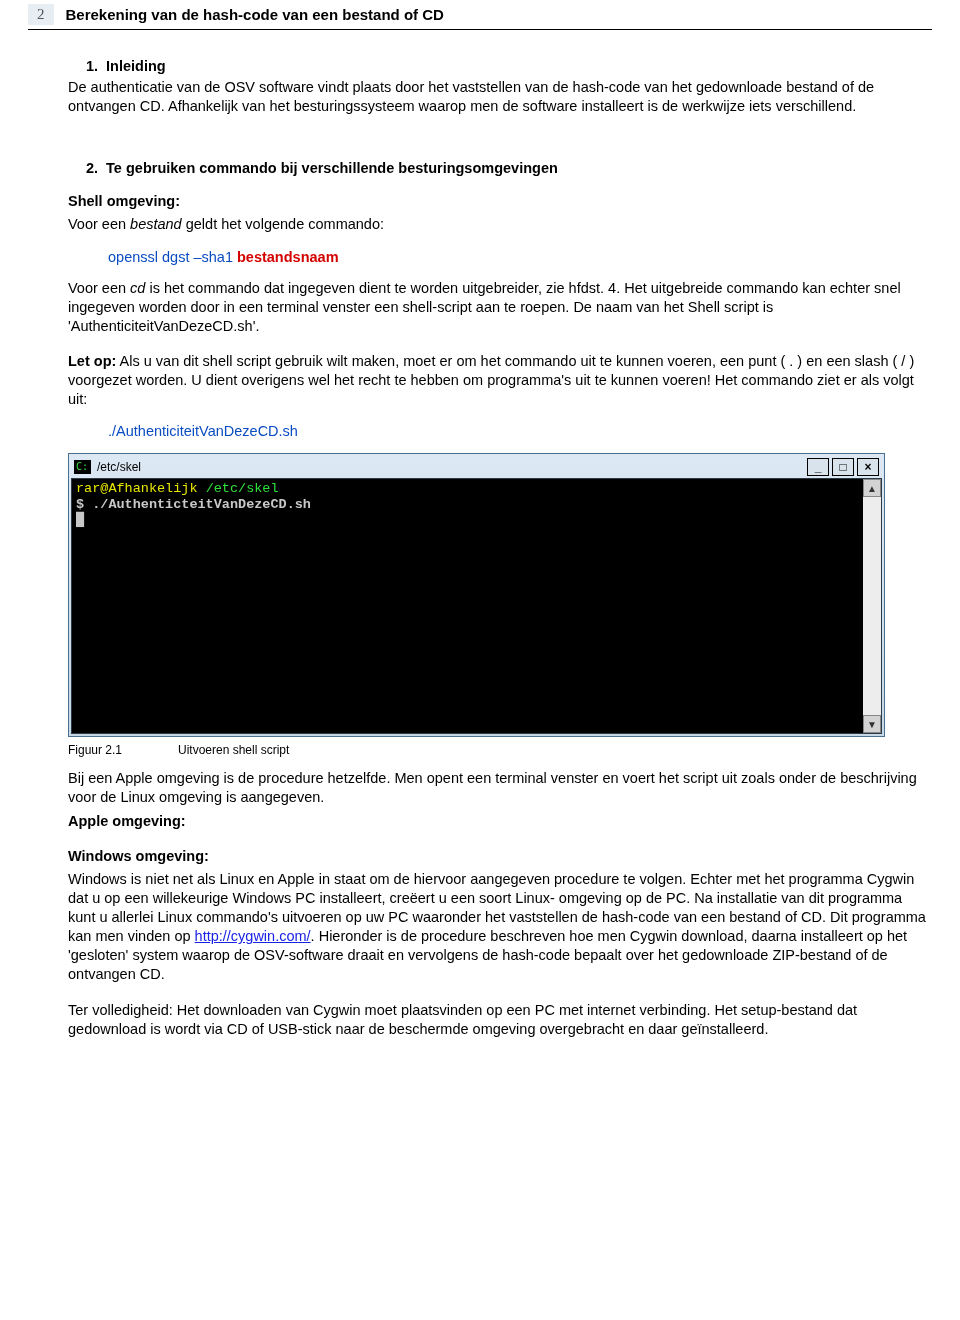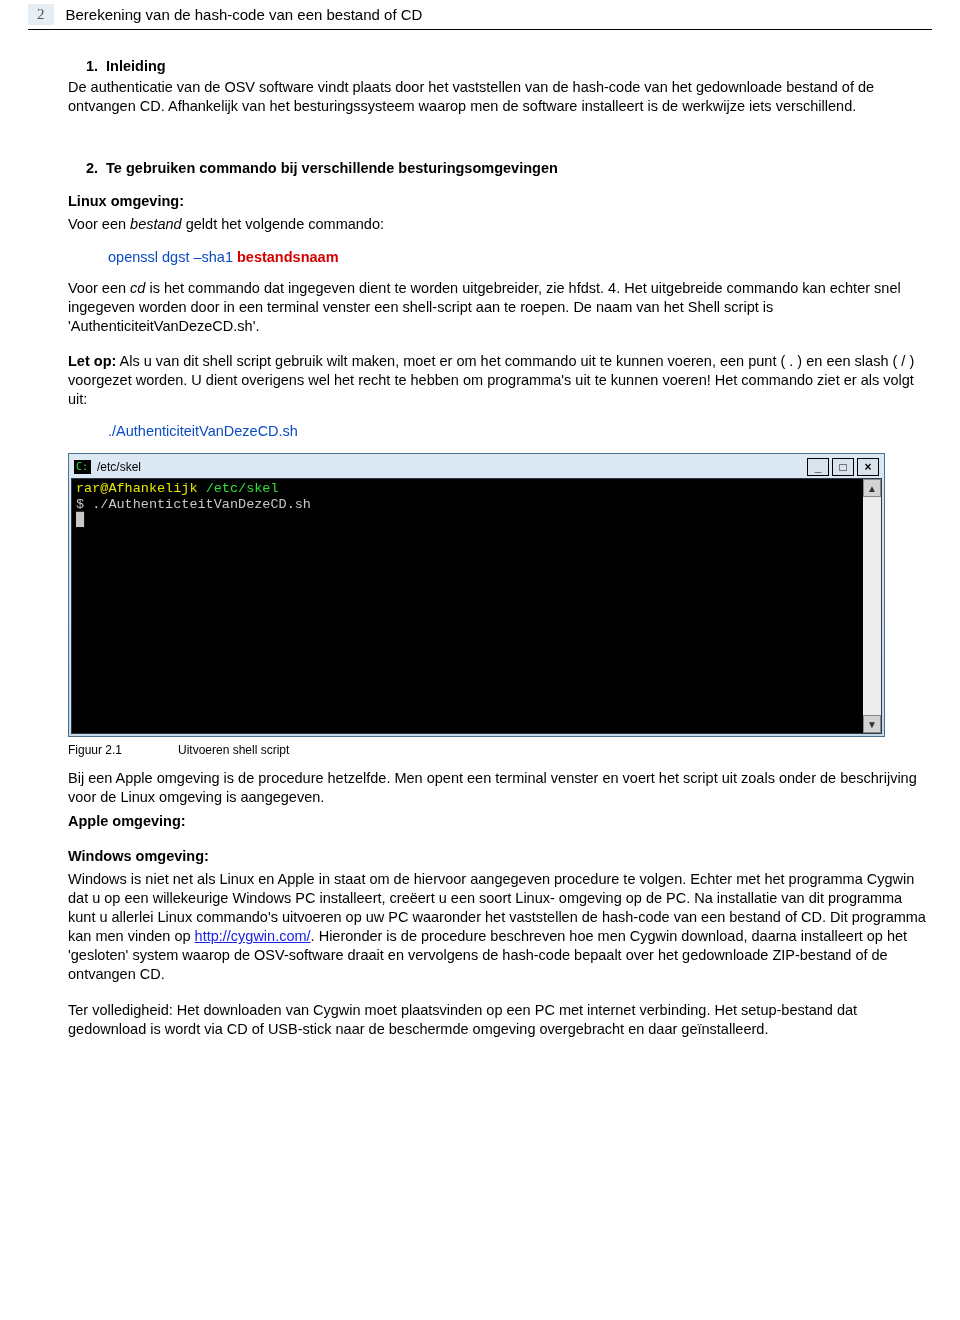--- a/index.html
+++ b/index.html
@@ -22,21 +22,21 @@
     padding-bottom: 4px;
   }
   .pg-num-box {
     background: #e6eef4;
     color: #555;
     font-size: 15px;
     padding: 2px 9px;
     font-family: "Times New Roman", serif;
   }
   .hdr-title {
-    font-weight: normal;
+    font-weight: bold;
     font-size: 15px;
     margin-left: 12px;
   }
   .content {
     margin-left: 40px;
     margin-right: 4px;
   }
   .h1line {
     margin-top: 28px;
     margin-bottom: 4px;
@@ -105,21 +105,21 @@
     font-size: 13.5px;
     padding: 2px 4px 2px 4px;
     flex:1;
     height: 250px;
     line-height: 1.15;
     white-space: pre;
     overflow:hidden;
   }
   .t-yellow { color: #e6e600; }
   .t-green  { color: #2fe03a; }
-  .t-gray   { color: #c8c8c8; }
+  .t-gray   { color: #c8c8c8; font-weight: bold; }
   .term-scroll {
     width: 18px;
     background: #e2e2e2;
     display:flex; flex-direction:column; justify-content:space-between;
   }
   .sbtn {
     height: 16px;
     border:1px solid #888;
     background:#d3d3d3;
     display:flex;align-items:center;justify-content:center;
@@ -148,21 +148,21 @@
     <div class="para">De authenticatie van de OSV software vindt plaats door het vaststellen van de hash-code van het gedownloade bestand of de ontvangen CD. Afhankelijk van het besturingssysteem waarop men de software installeert is de werkwijze iets verschillend.</div>
 
     <div class="sp"></div>
 
     <div class="h1line">
       <span class="h2num">2.</span><span class="h2txt">Te gebruiken commando bij verschillende besturingsomgevingen</span>
     </div>
 
     <div class="sp"></div>
 
-    <div class="para"><span class="sub-bold">Linux omgeving:</span></div>
+    <div class="para"><span class="sub-bold">Shell omgeving:</span></div>
     <div class="para">
       <span>Voor een </span><span class="italic">bestand</span><span> geldt het volgende commando:</span>
     </div>
 
     <div class="cmd-block">
       <span class="cmd-blue">openssl dgst –sha1 </span><span class="cmd-red-bold">bestandsnaam</span>
     </div>
 
     <div class="para">
       <span>Voor een </span><span class="italic">cd</span><span> is het commando dat ingegeven dient te worden uitgebreider, zie hfdst. 4. Het uitgebreide commando kan echter snel ingegeven worden door in een terminal venster een shell-script aan te roepen. De naam van het Shell script is 'AuthenticiteitVanDezeCD.sh'.</span>

